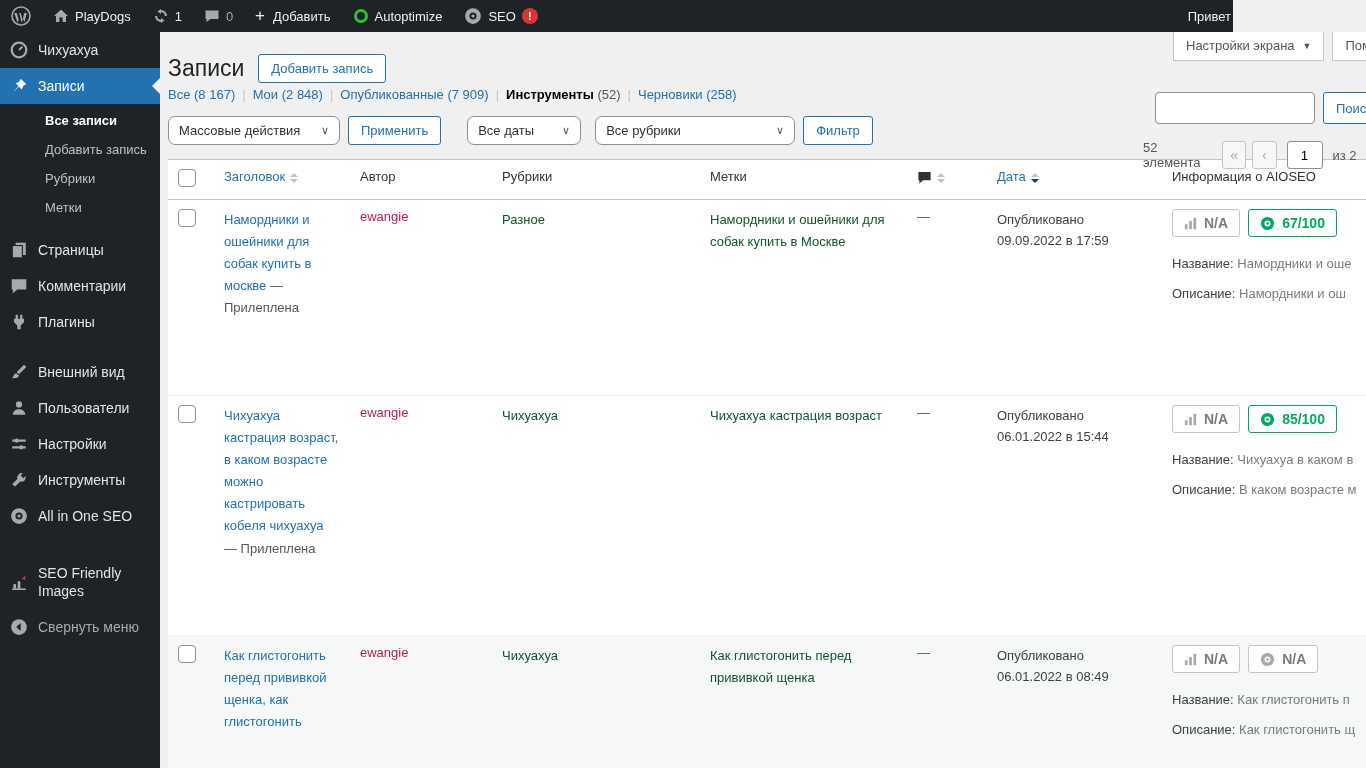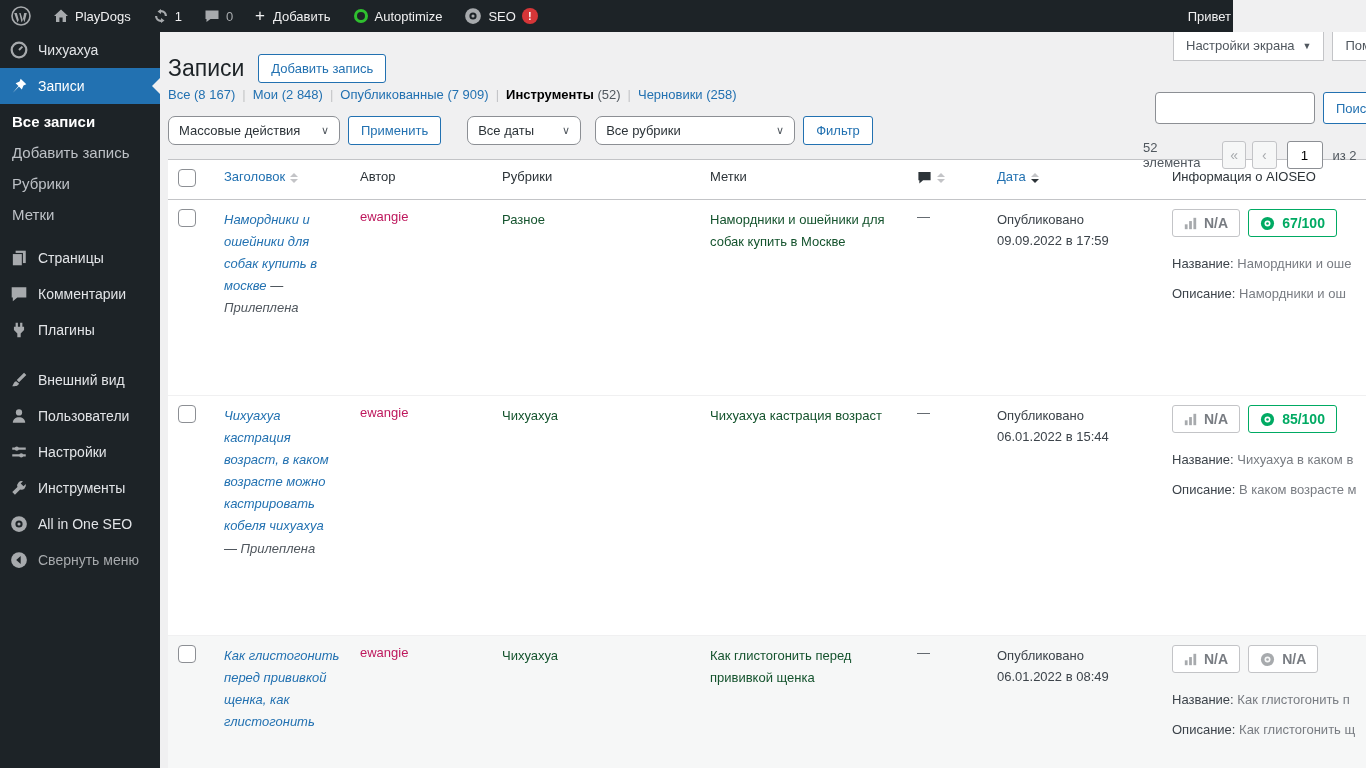--- a/index.html
+++ b/index.html
@@ -17,21 +17,21 @@
   .ab-right { margin-left:auto; display:flex; align-items:center; padding-right:2px; white-space:nowrap; }
 
   
   .sidebar { position:absolute; top:32px; left:0; width:160px; height:736px; background:#1d2327; color:#e2e4e7; }
   .menu-item { position:relative; display:flex; align-items:center; gap:10px; padding:9px 8px 9px 10px; font-size:14px; cursor:pointer; color:#e2e4e7; }
   .menu-item .icon { color:#a7aaad; flex:0 0 18px; }
   .menu-item.active { background:#2271b1; color:#fff; }
   .menu-item.active .icon { color:#fff; }
   .menu-item.active::after { content:""; position:absolute; right:0; top:50%; margin-top:-8px; border:8px solid transparent; border-right-color:#f0f0f1; }
   .submenu { padding:2px 0 10px 0; }
-  .submenu .sub-item { padding:7px 12px; font-size:15px; color:#bdc1c6; cursor:pointer; }
+  .submenu .sub-item { padding:7px 12px; font-size:13px; color:#bdc1c6; cursor:pointer;margin-left:33px; }
   .submenu .sub-item.current { color:#fff; font-weight:700; }
   .sep14 { margin-top:14px; }
   .sep20 { margin-top:22px; }
   .menu-item .wrap2 { line-height:1.25; }
   .collapse-item { color:#a7aaad; }
 
   
   .content { position:absolute; top:32px; left:160px; width:1052px; height:736px; background:#f0f0f1; padding-left:8px; }
 
   .screen-tabs { position:absolute; top:0; left:1013px; display:flex; gap:8px; }
@@ -71,21 +71,21 @@
   table.posts th, table.posts td { text-align:left; vertical-align:top; padding:9px 10px; font-weight:400; }
   thead th { border-top:1px solid #c3c4c7; border-bottom:1px solid #c3c4c7; color:#2c3338; white-space:nowrap; padding-top:8px; padding-bottom:8px; }
   th.sortable .hlabel { color:#2271b1; cursor:pointer; }
   .sort-arrows { display:inline-flex; flex-direction:column; gap:2px; margin-left:5px; vertical-align:middle; }
   .sort-arrows .up { width:0; height:0; border-left:4px solid transparent; border-right:4px solid transparent; border-bottom:4px solid #c3c4c7; }
   .sort-arrows .down { width:0; height:0; border-left:4px solid transparent; border-right:4px solid transparent; border-top:4px solid #c3c4c7; }
   .sort-arrows.desc .down { border-top-color:#2c3338; }
   tr.row-stripe { background:#f6f7f7; }
   tr.post-row { border-top:1px solid #f0f0f1; }
   td.cell-title a.rtitle { color:#2271b1; text-decoration:none; cursor:pointer; }
-  td.cell-title { line-height:1.7;font-style:italic; }
+  td.cell-title { line-height:1.7; }
   .post-state { color:#50575e; }
   a.cell-link { color:#14532d; text-decoration:none; cursor:pointer; line-height:1.7; }
   .author-link { color:#be185d; cursor:pointer; }
   .dash { color:#50575e; }
   .date-cell { line-height:1.65; color:#3c434a; }
   .cb { display:inline-block; width:18px; height:18px; border:1px solid #8c8f94; border-radius:4px; background:#fff; cursor:pointer; }
   th .cb { margin-top:0; }
   .h-comment-icon { color:#2c3338; display:inline-block; vertical-align:middle; }
 
   
@@ -251,20 +251,31 @@
     <span class="icon">
       <svg width="18" height="18" viewBox="0 0 16 16">
           <circle cx="8" cy="8" r="7" fill="currentColor"></circle>
           <circle cx="8" cy="8" r="3.2" fill="#1d2327"></circle>
           <circle cx="8" cy="8" r="1.4" fill="currentColor"></circle>
         </svg>
     </span>
     <span>All in One SEO</span>
   </div>
 
+  <div class="menu-item sep20">
+    <span class="icon">
+      <svg width="18" height="18" viewBox="0 0 16 16">
+          <path d="M2 13.5h12" stroke="currentColor" stroke-width="1.4"></path>
+          <rect x="3" y="9" width="2.4" height="4" fill="currentColor"></rect>
+          <rect x="6.8" y="6.5" width="2.4" height="6.5" fill="currentColor"></rect>
+          <path fill="#d63638" d="M10.6 4l3-2.5v4z"></path>
+        </svg>
+    </span>
+    <span class="wrap2">SEO Friendly Images</span>
+  </div>
   <div class="menu-item collapse-item">
     <span class="icon">
       <svg width="18" height="18" viewBox="0 0 16 16">
           <circle cx="8" cy="8" r="7" fill="currentColor"></circle>
           <path fill="#1d2327" d="M9.5 4.5v7L5.5 8z"></path>
         </svg>
     </span>
     <span>Свернуть меню</span>
   </div>
 </div>

